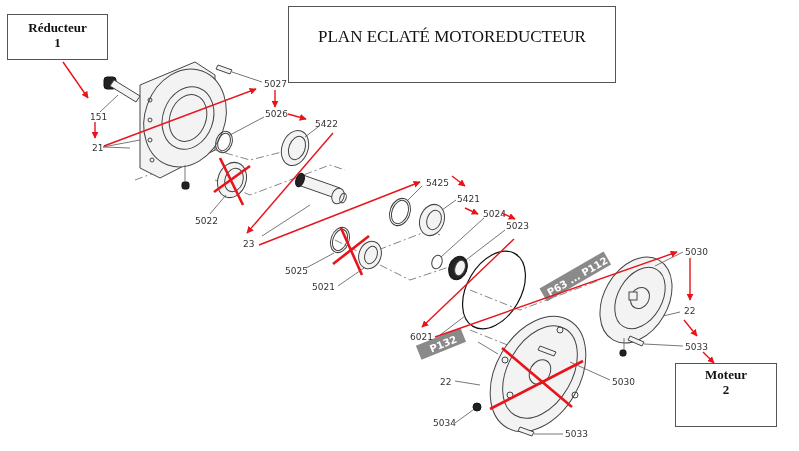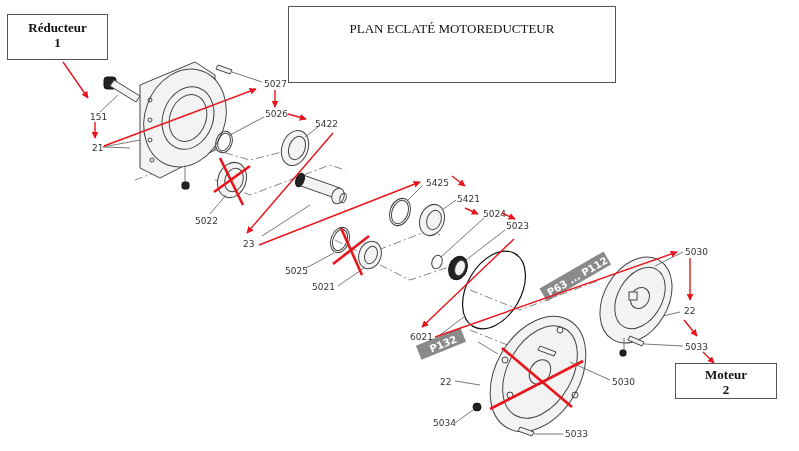--- a/index.html
+++ b/index.html
@@ -3,22 +3,22 @@
 <meta charset="utf-8">
 <style>
   html, body { margin: 0; padding: 0; background: #ffffff; }
   body { width: 799px; height: 451px; position: relative; overflow: hidden; font-family: "DejaVu Sans", sans-serif; }
   .box {
     position: absolute; border: 1.5px solid #555; background: #fff;
     font-family: "Liberation Serif", serif; color: #111; text-align: center;
     box-sizing: border-box;
   }
   #box-reducteur { left: 7px; top: 14px; width: 101px; height: 46px; font-weight: bold; font-size: 13px; line-height: 15px; padding-top: 5px; }
-  #box-title { left: 288px; top: 6px; width: 328px; height: 77px; font-size: 13px; line-height: 20px; padding-top: 12px; }
-  #box-moteur { left: 675px; top: 363px; width: 102px; height: 36px; font-weight: bold; font-size: 13px; line-height: 15px; padding-top: 3px; }
+  #box-title { left: 288px; top: 6px; width: 328px; height: 77px; font-size: 17px; line-height: 20px; padding-top: 20px; }
+  #box-moteur { left: 675px; top: 363px; width: 102px; height: 64px; font-weight: bold; font-size: 13px; line-height: 15px; padding-top: 3px; }
   svg#diagram { position: absolute; left: 0; top: 0; }
   .lbl { font-family: "DejaVu Sans", sans-serif; font-size: 9px; fill: #333; }
   .part { fill: none; stroke: #444; stroke-width: 1; }
   .part-fill { fill: #f3f3f3; stroke: #444; stroke-width: 1; }
   .dark { fill: #222; stroke: #111; stroke-width: 1; }
   .leader { stroke: #555; stroke-width: 0.8; fill: none; }
   .dash { stroke: #666; stroke-width: 0.8; fill: none; stroke-dasharray: 8 3 2 3; }
   .red { stroke: #e8141b; stroke-width: 1.4; fill: none; }
   .redx { stroke: #e8141b; stroke-width: 2.6; fill: none; }
   .tag { fill: #8a8a8a; }

